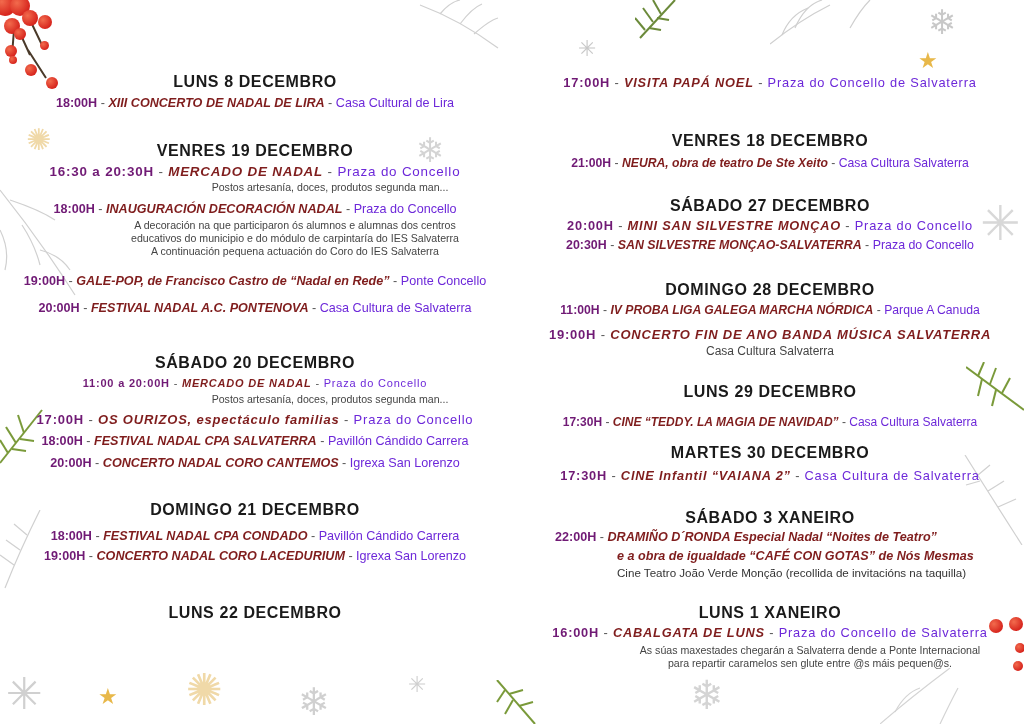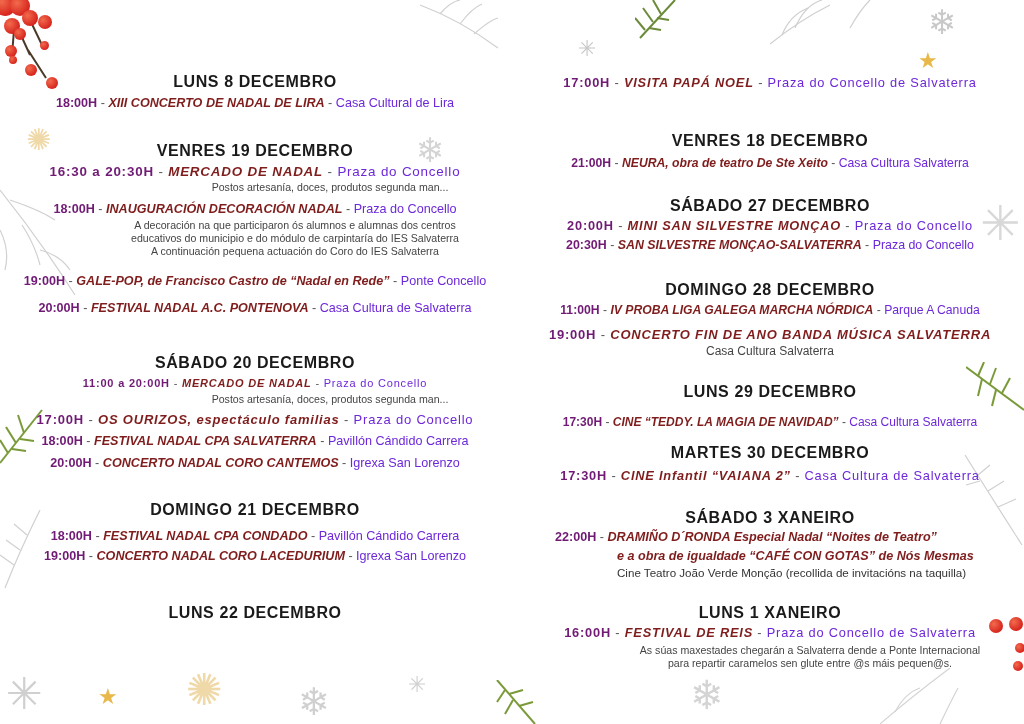--- a/index.html
+++ b/index.html
@@ -285,18 +285,18 @@
     </div>
     <div class="ev" style="font-size:12.6px;text-align:left;padding-left:82px;">
       <span class="n">e a obra de igualdade “CAFÉ CON GOTAS” de Nós Mesmas</span>
     </div>
     <div class="v" style="font-size:11.6px;color:#333;text-align:left;padding-left:82px;">Cine Teatro João Verde Monção (recollida de invitacións na taquilla)</div>
   </div>
 
   <div class="day" style="top:604px;">
     <div class="day-title">LUNS 1 XANEIRO</div>
     <div class="ev wide" style="margin-top:1px;font-size:12.8px;">
-      <span class="t">16:00H</span><span class="d"> - </span><span class="n">FESTIVAL DE REIS</span><span class="d"> - </span><span class="v">Praza do Concello de Salvaterra</span>
+      <span class="t">16:00H</span><span class="d"> - </span><span class="n">CABALGATA DE LUNS</span><span class="d"> - </span><span class="v">Praza do Concello de Salvaterra</span>
     </div>
     <div class="note" style="padding-left:80px;margin-top:2px;">As súas maxestades chegarán a Salvaterra dende a Ponte Internacional</div>
     <div class="note" style="padding-left:80px;">para repartir caramelos sen glute entre @s máis pequen@s.</div>
   </div>
 </div>
 
 </body></html>

